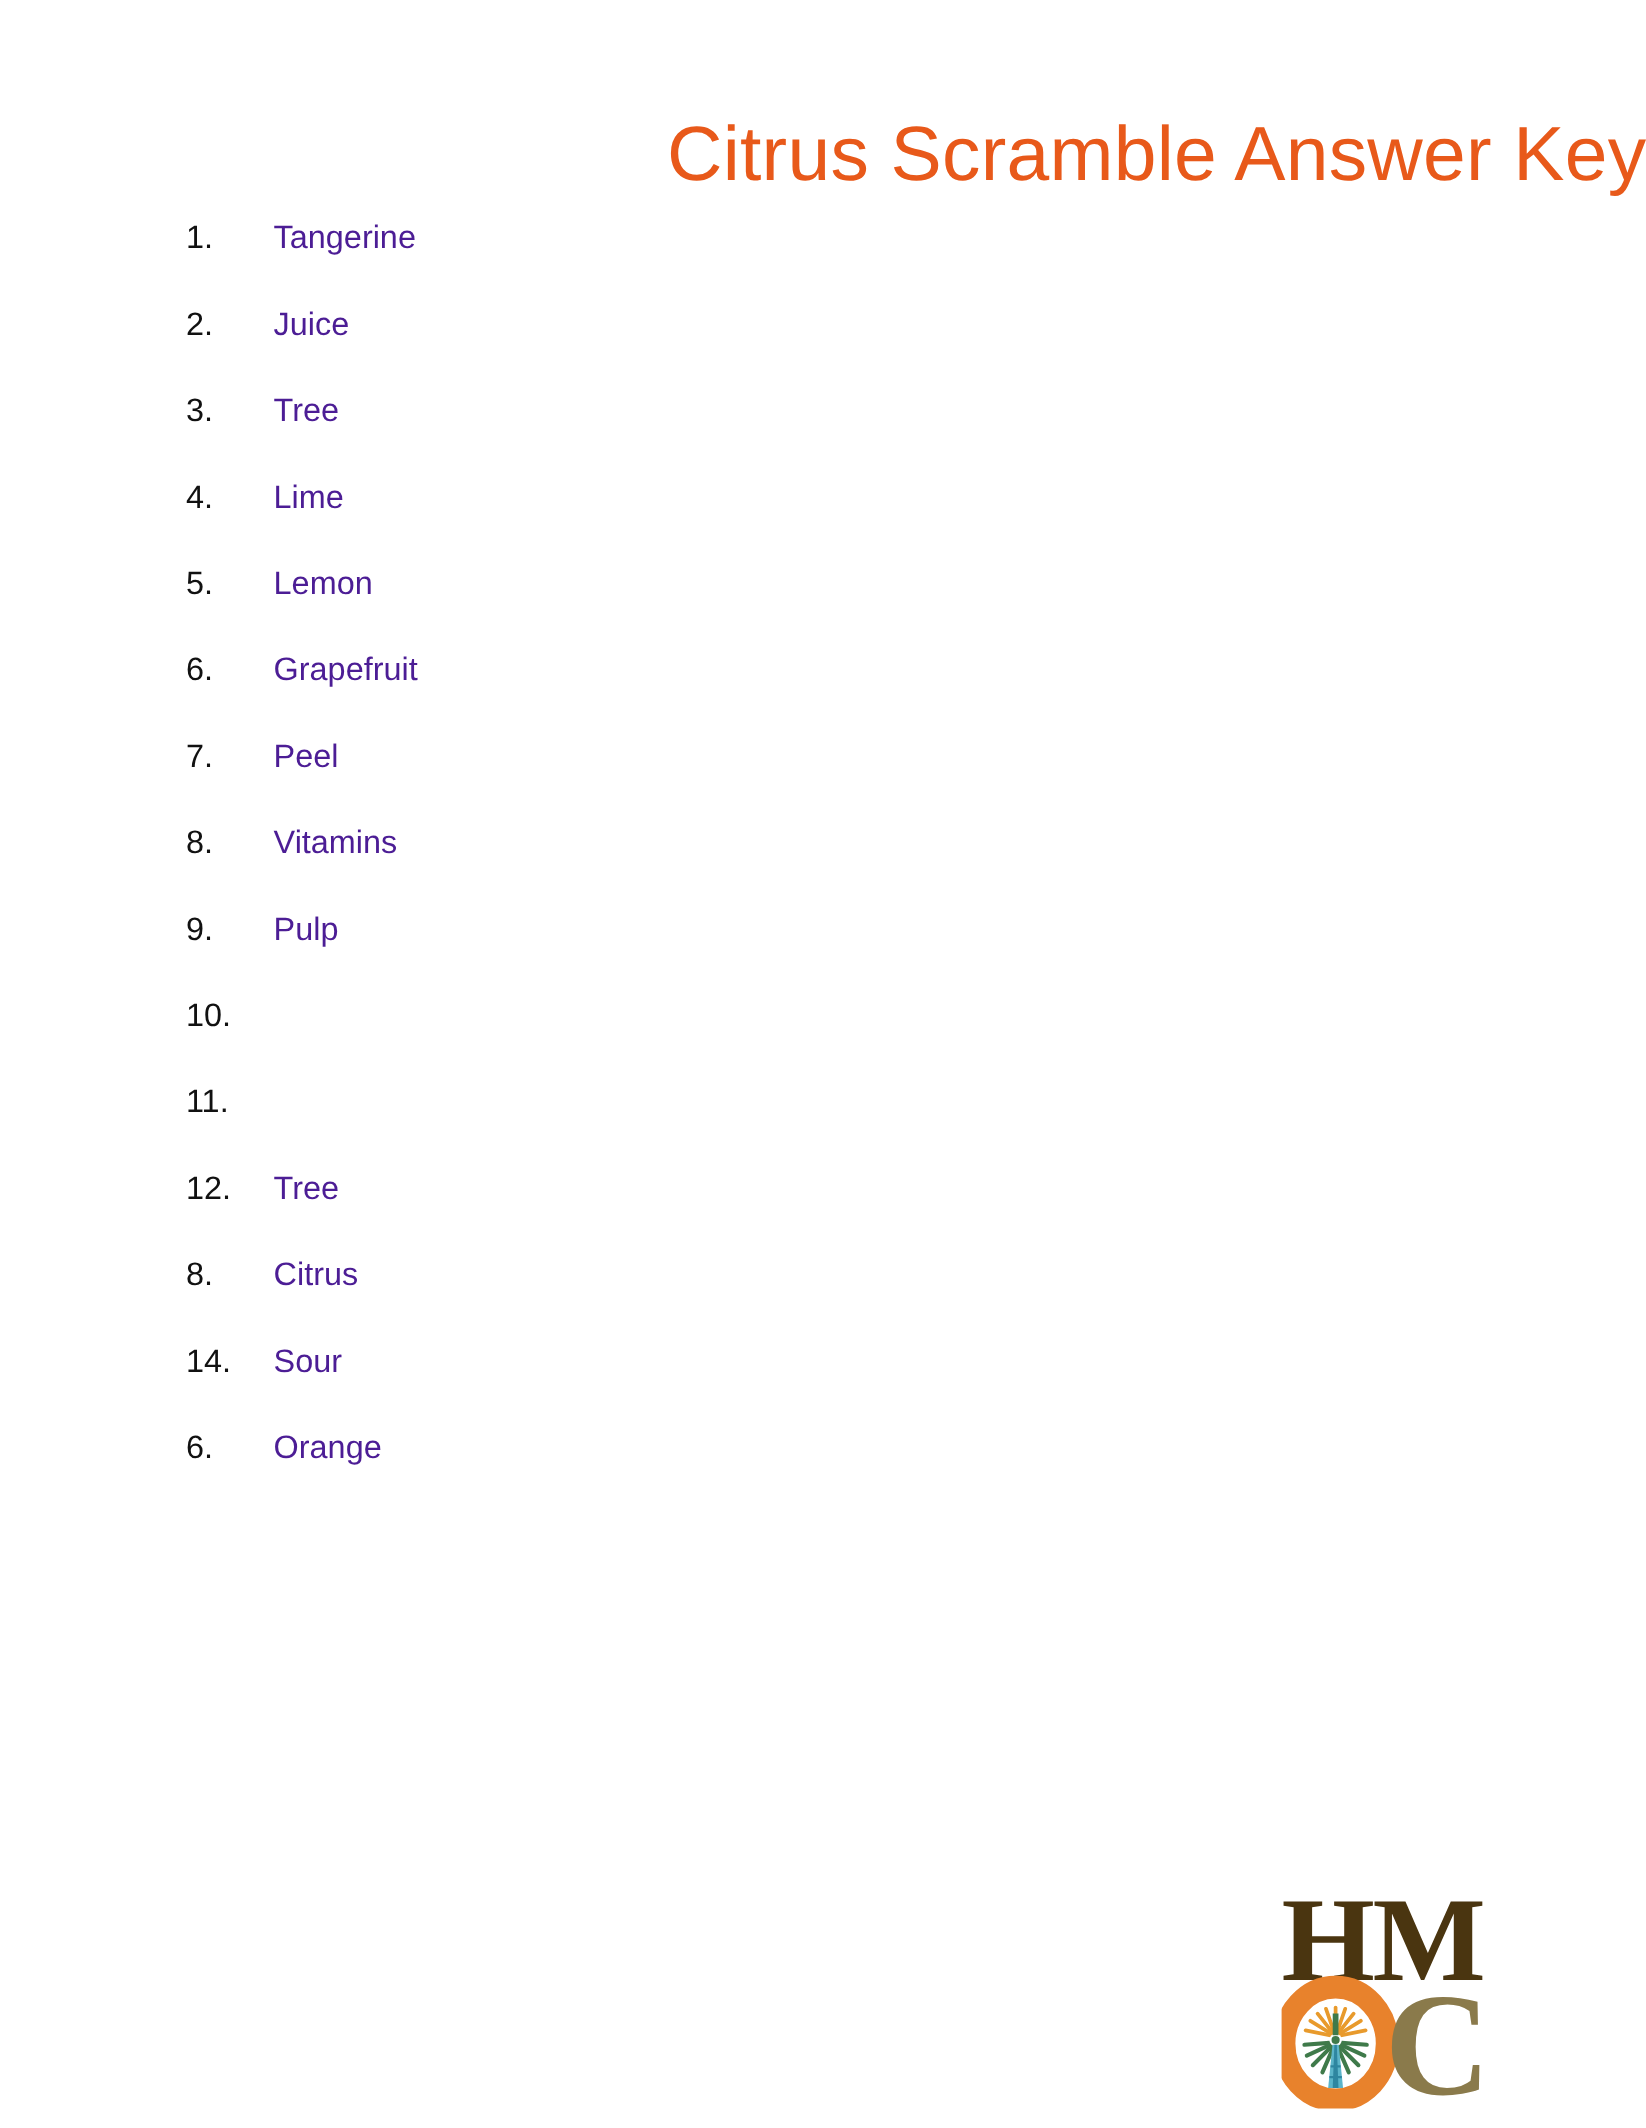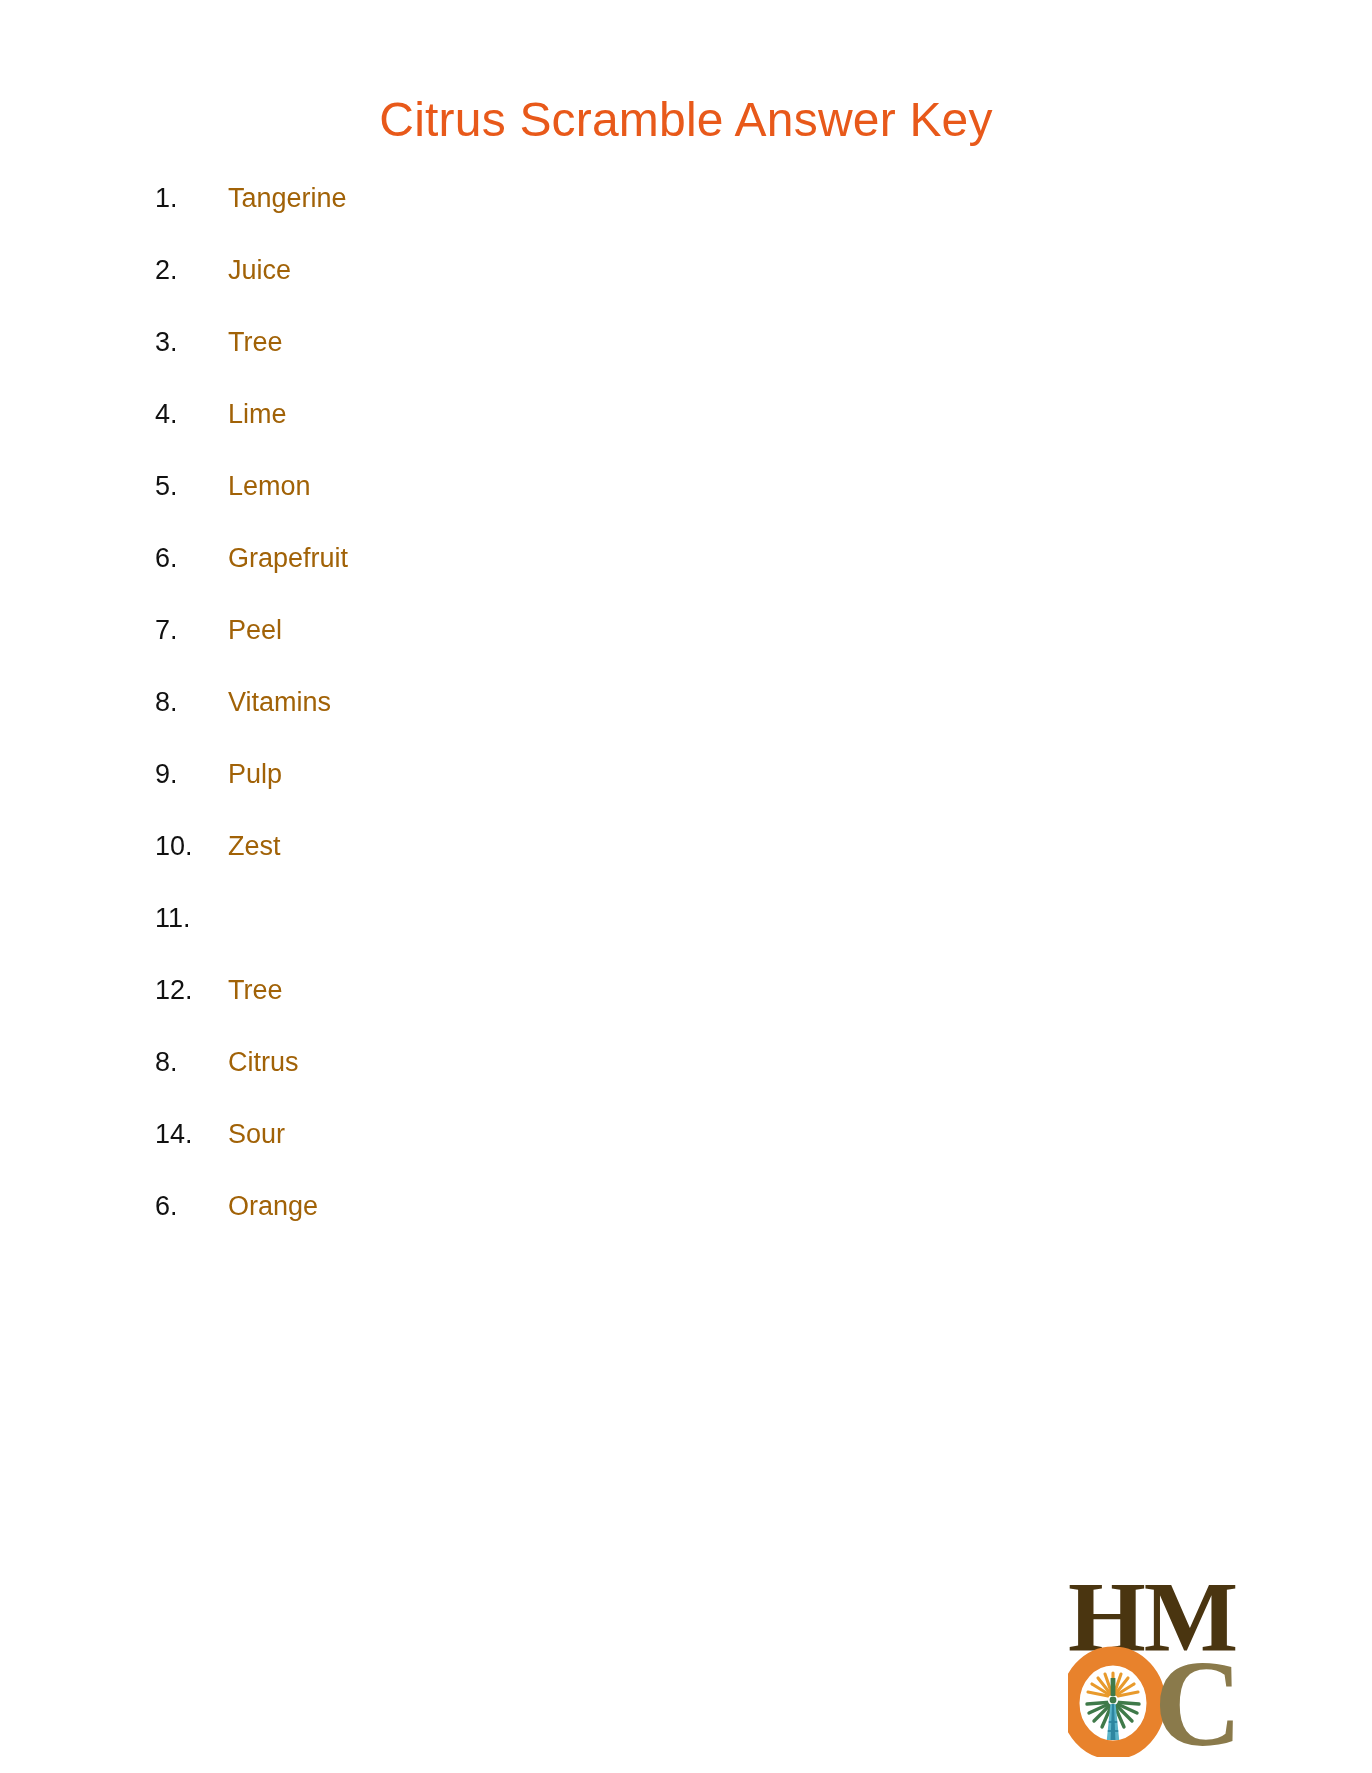--- a/index.html
+++ b/index.html
@@ -21,23 +21,23 @@
     background: #ffffff;
     overflow: hidden;
   }
 
   
   .doc-title {
     position: absolute;
     top: 92px;
     left: 0;
     width: 1372px;
-    text-align: center;
+    text-align: right;
     font-family: "Liberation Sans", sans-serif;
-    font-size: 48px;
+    font-size: 64px;
     font-weight: 400;
     letter-spacing: 0.2px;
     color: #E8591A;
     line-height: 1.15;
     white-space: nowrap;
   }
 
   
   .answer-list {
     position: absolute;
@@ -58,21 +58,21 @@
   .answer-num {
     width: 73px;
     margin-left: 155px;
     flex: 0 0 73px;
     text-align: left;
     color: #111111;
   }
   .answer-text {
     flex: 1 1 auto;
     text-align: left;
-    color: #a16207;
+    color: #4c1d95;
   }
 
   
   .logo {
     position: absolute;
     left: 1068px;
     top: 1572px;
     width: 190px;
     height: 185px;
   }
@@ -119,21 +119,20 @@
     <div class="answer-row">
       <span class="answer-num">8.</span>
       <span class="answer-text">Vitamins</span>
     </div>
     <div class="answer-row">
       <span class="answer-num">9.</span>
       <span class="answer-text">Pulp</span>
     </div>
     <div class="answer-row">
       <span class="answer-num">10.</span>
-      <span class="answer-text">Zest</span>
     </div>
     <div class="answer-row">
       <span class="answer-num">11.</span>
     </div>
     <div class="answer-row">
       <span class="answer-num">12.</span>
       <span class="answer-text">Tree</span>
     </div>
     <div class="answer-row">
       <span class="answer-num">8.</span>

